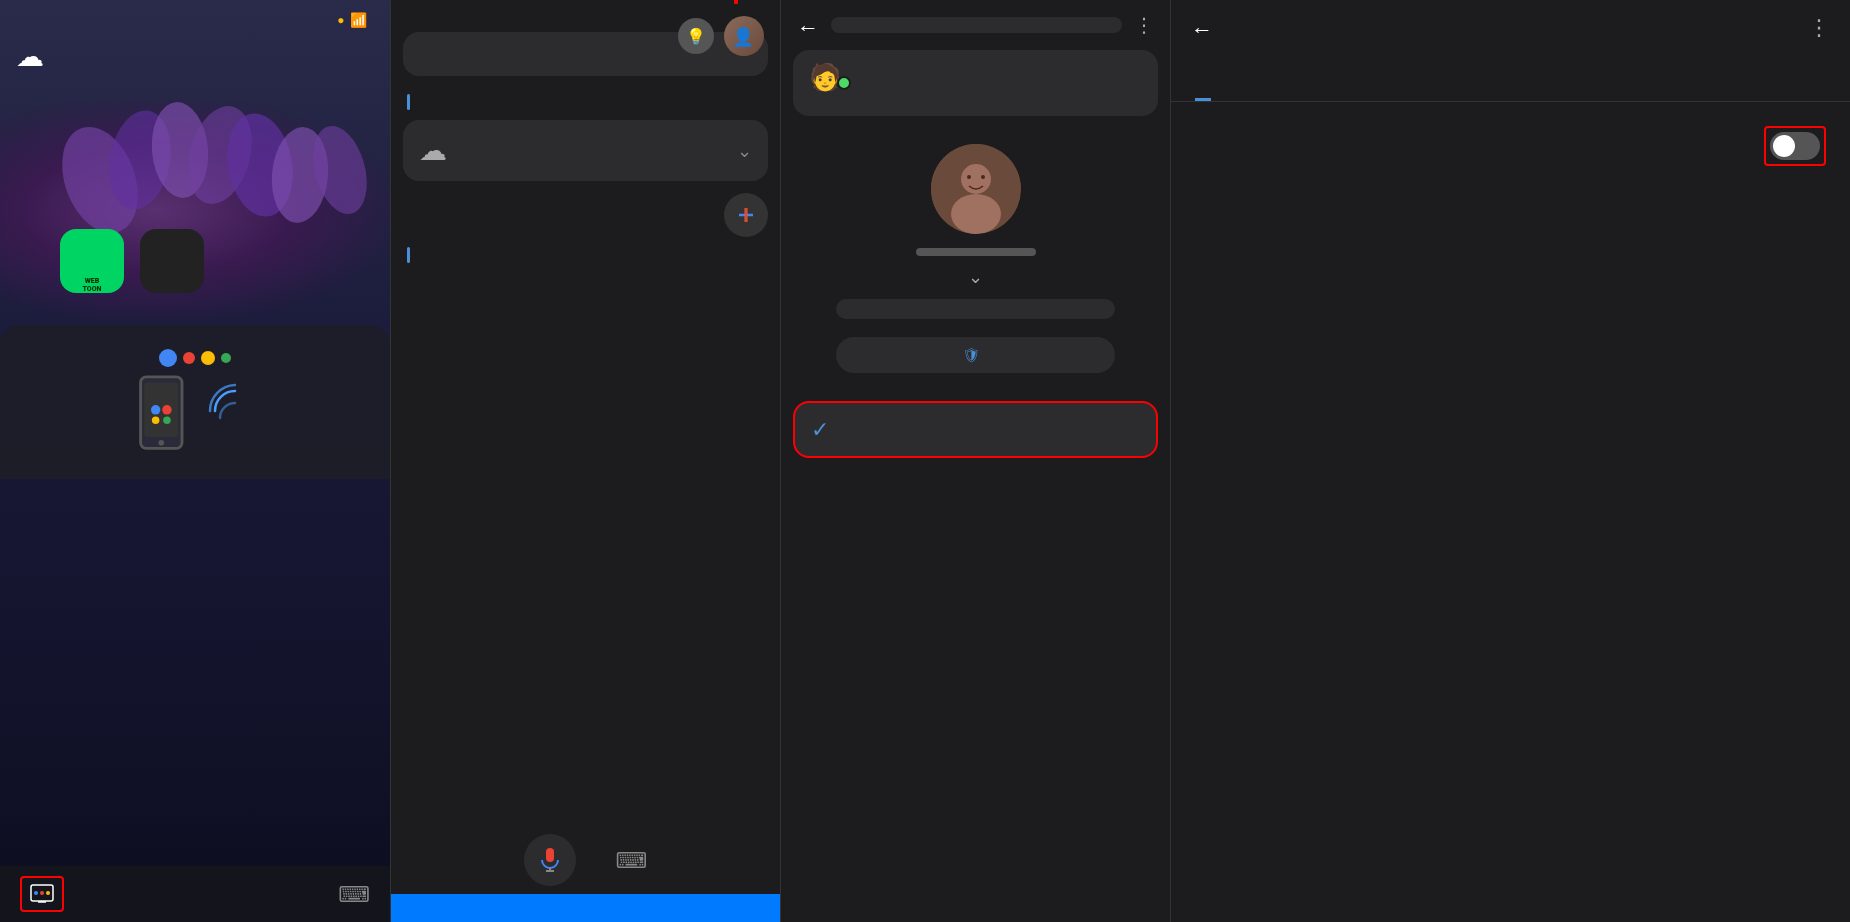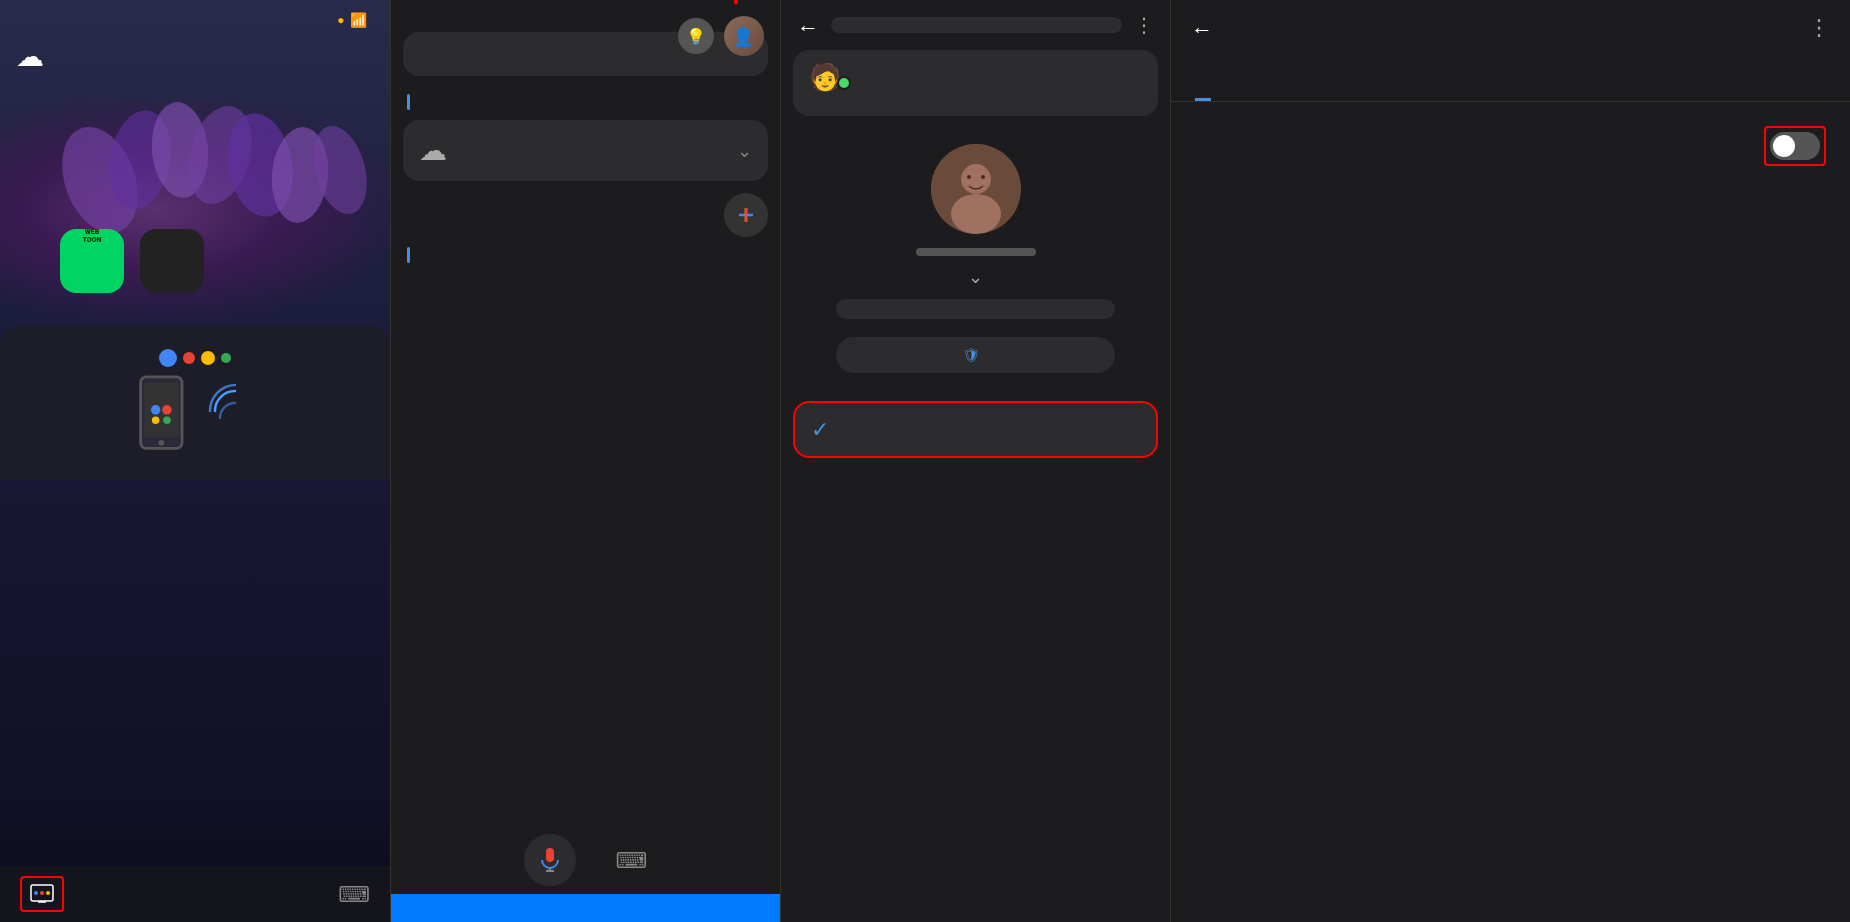--- a/index.html
+++ b/index.html
@@ -62,21 +62,21 @@
       padding: 8px 60px;
       margin-top: 120px;
     }
     .app-icon-webtoon {
       width: 64px;
       height: 64px;
       background: #00d564;
       border-radius: 16px;
       display: flex;
       align-items: center;
-      justify-content: flex-start;
+      justify-content: flex-end;
       font-size: 9px;
       font-weight: 900;
       color: #003300;
       text-align: center;
       flex-direction: column;
     }
     .app-icon-latch {
       width: 64px;
       height: 64px;
       background: #222;

